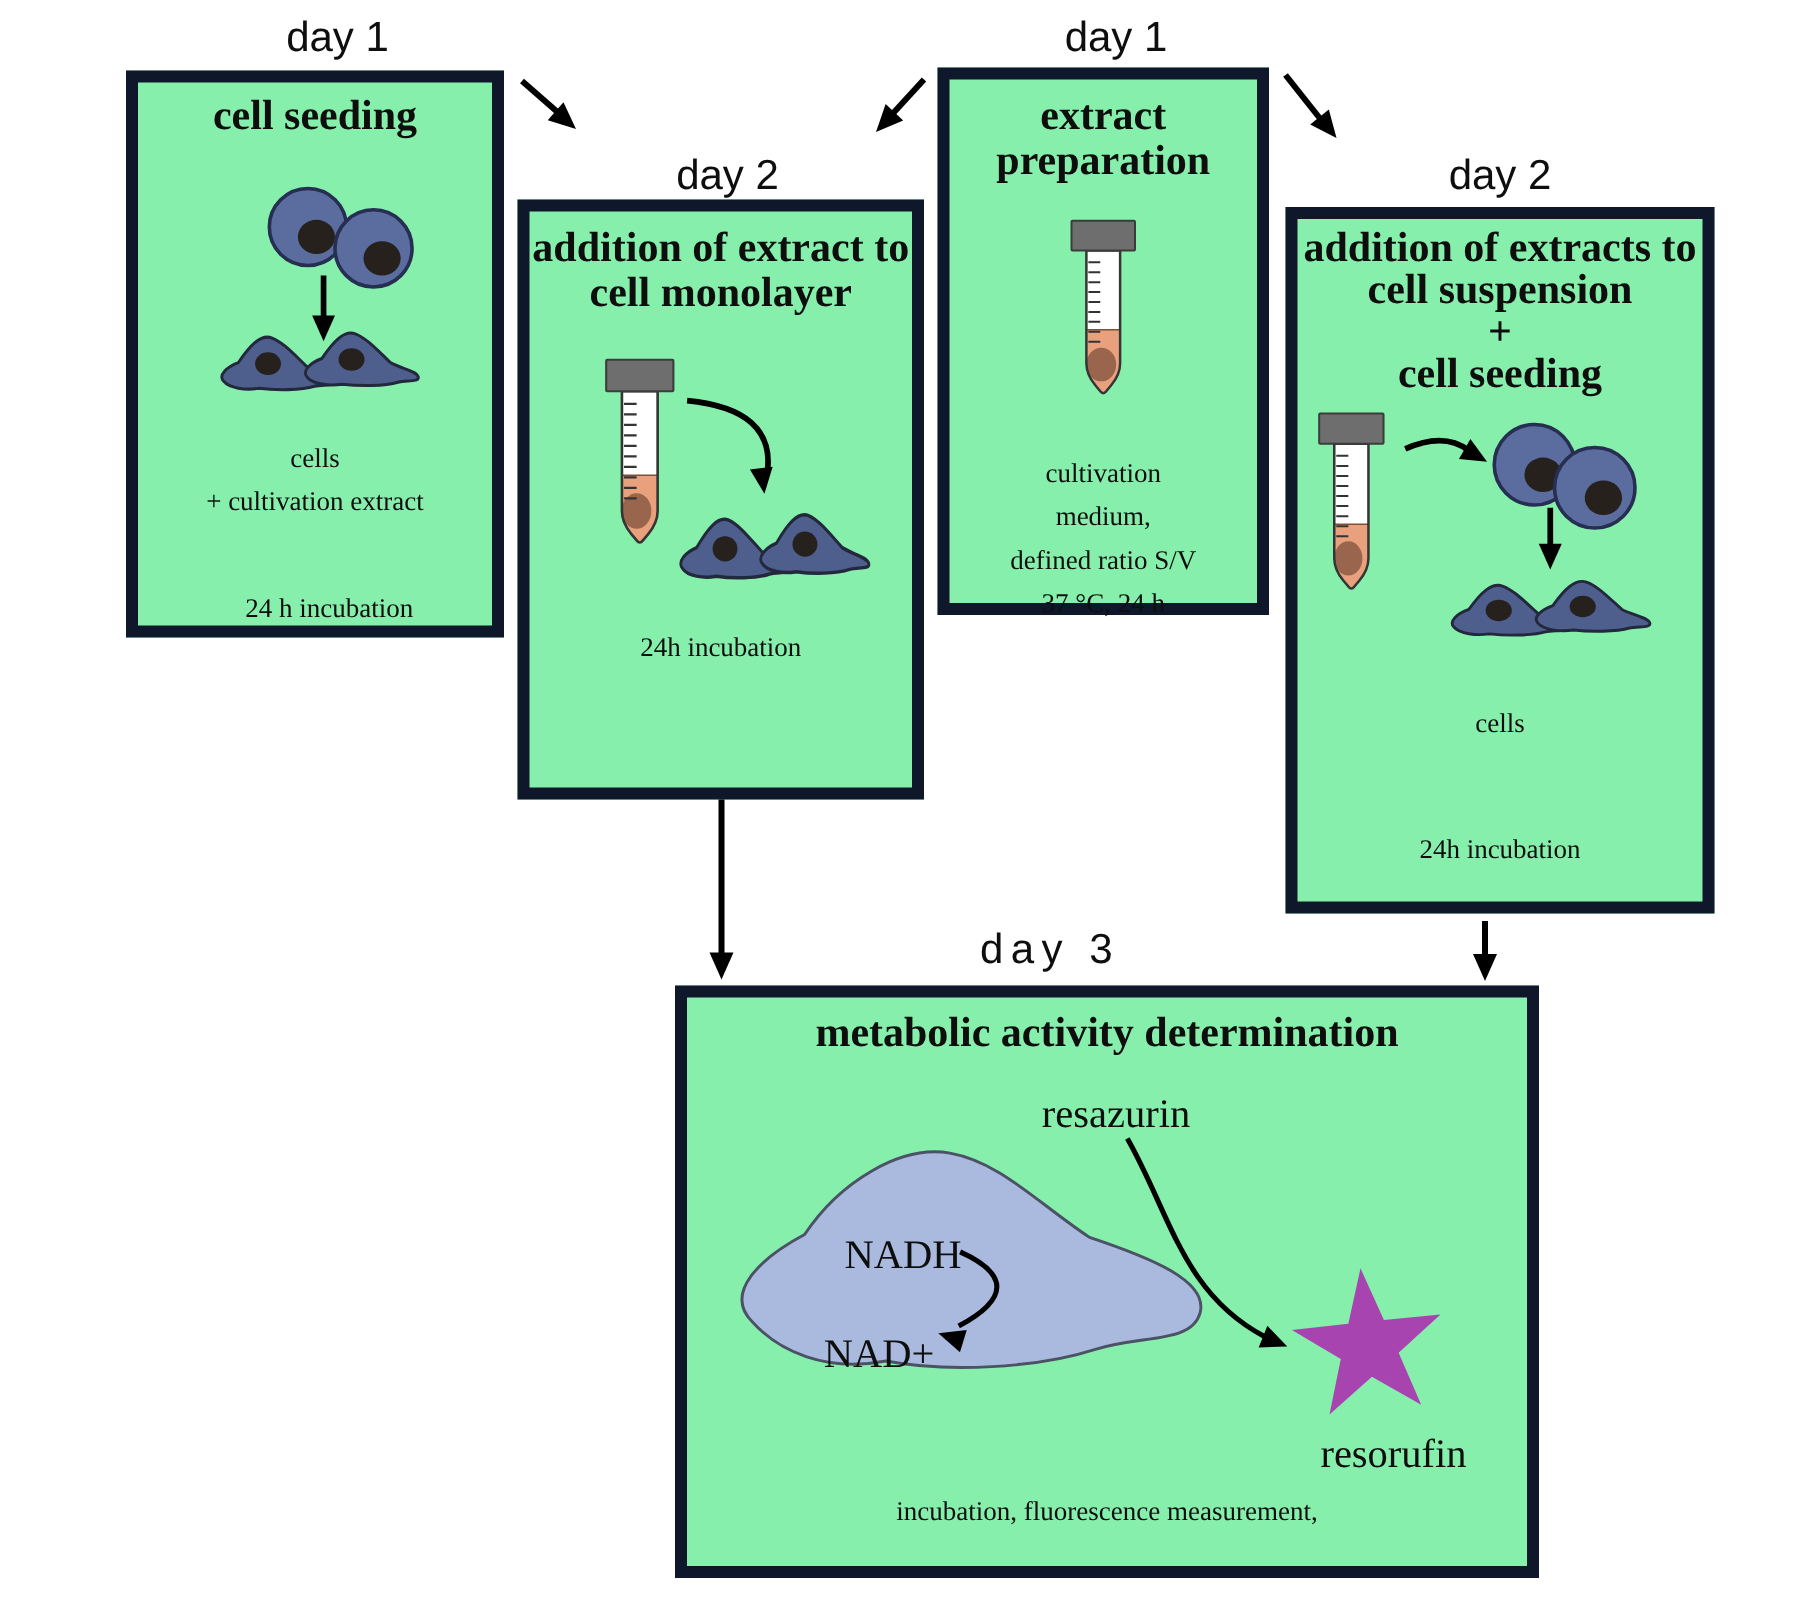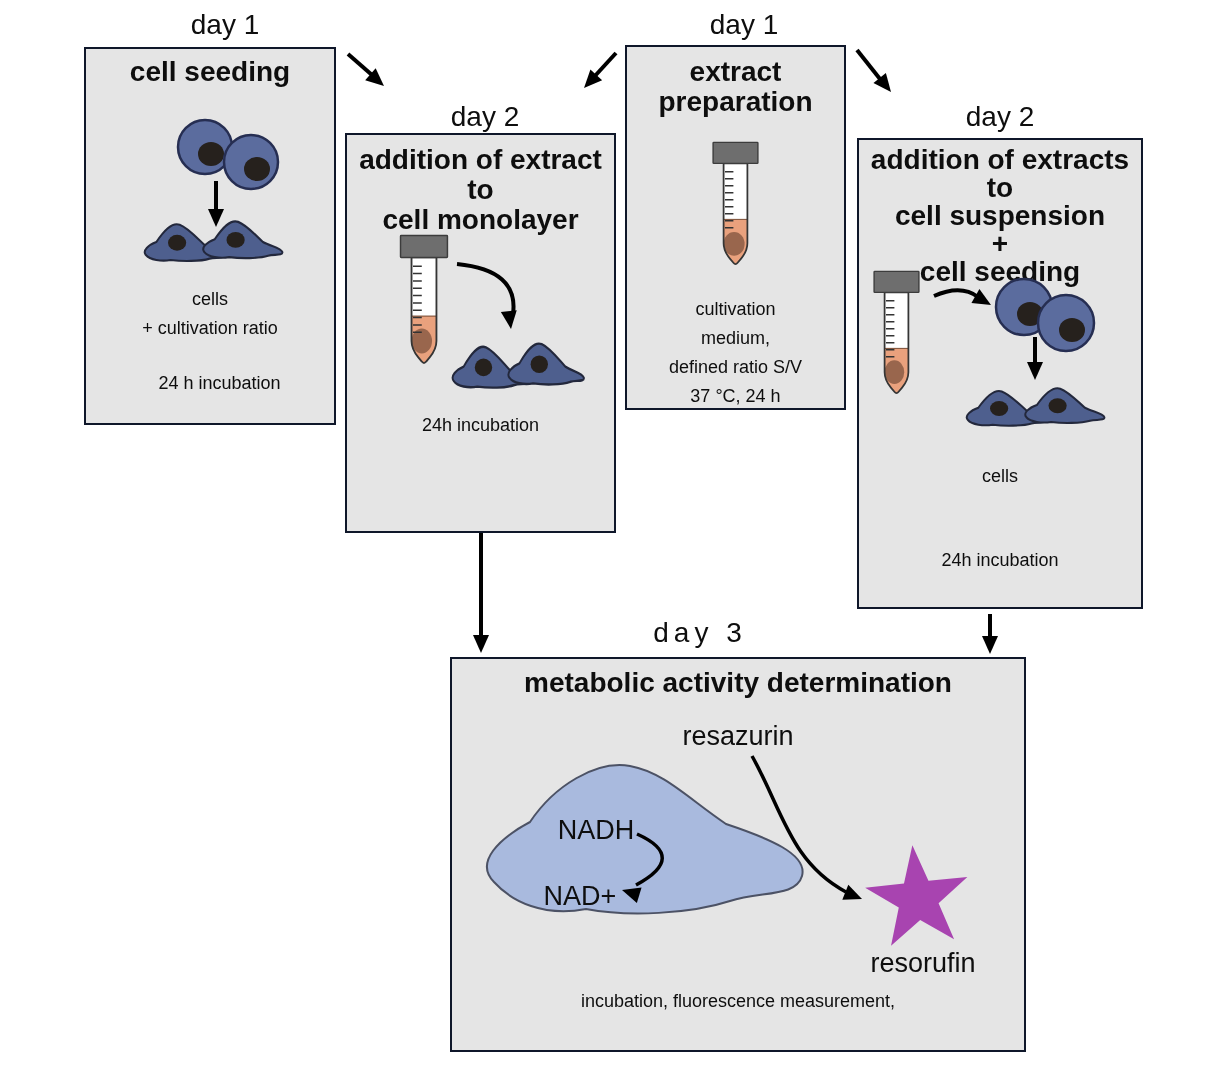--- a/index.html
+++ b/index.html
@@ -1,18 +1,18 @@
 <!DOCTYPE html>
 <html style="--cell_round_fill: #5b6c9e; --cell_spread_fill: #4e5f8e; --cell_nucleus: #26211d; --tube_cap: #6e6e6e; --tube_liquid: #e9a17d; --tube_pellet: #99664d; --blob_fill: #a9bade; --star_fill: #a844b0; --arrow: #000000; --box_border: #454545;"><head>
 <meta charset="utf-8">
 <style>
   html,body{margin:0;padding:0;background:#fff;}
   .page{position:relative;width:1209px;height:1080px;background:#ffffff;
         font-family:"Liberation Sans",sans-serif;color:#0e0e0e;overflow:hidden;}
-  .box{position:absolute;background:#e5e5e5;border:2px solid #0f172a;box-sizing:border-box;}
+  .box{position:absolute;background:#86efac;border:8px solid #0f172a;box-sizing:border-box;font-family:Liberation Serif, serif;}
   .day-label{position:absolute;font-size:28px;text-align:center;}
   .box-title{position:absolute;left:0;right:0;text-align:center;font-weight:bold;
              font-size:28px;line-height:30px;}
   .tline{display:block;}
   .cap{position:absolute;left:0;right:0;text-align:center;font-size:18px;line-height:29px;}
   .abs-text{position:absolute;text-align:center;font-size:27px;}
   svg.gfx{position:absolute;left:0;top:0;width:100%;height:100%;pointer-events:none;}
   .overlay{position:absolute;left:0;top:0;pointer-events:none;}
   .arrow-line{stroke:#000;stroke-width:4;fill:none;}
   .arrow-line-thin{stroke:#000;stroke-width:3.5;fill:none;}
@@ -85,23 +85,23 @@
           <ellipse class="f-nuc" cx="54" cy="33" rx="14" ry="11"></ellipse>
         </g>
         <g transform="translate(90,-4)">
           <path class="f-spread" d="M6,50 C0,44 10,36 22,32 C34,16 46,4 58,8 C70,12 82,24 96,36 C108,42 124,44 126,50 C127,55 114,53 104,55 C90,59 62,59 44,57 C30,59 12,57 6,50 Z"></path>
           <ellipse class="f-nuc" cx="54" cy="33" rx="14" ry="11"></ellipse>
         </g>
       </g>
     </svg>
     <div class="cap" style="top:236px;">
       <span class="tline">cells</span>
-      <span class="tline">+ cultivation ratio</span>
-    </div>
-    <div class="cap" style="top:320px;padding-left:19px;">24 h incubation</div>
+      <span class="tline">+ cultivation extract</span>
+    </div>
+    <div class="cap" style="top:336px;padding-left:19px;">24 h incubation</div>
   </div>
 
   <div class="box" style="left:345px;top:133px;width:271px;height:400px;">
     <div class="box-title" style="top:10px;">
       <span class="tline">addition of extract to</span>
       <span class="tline">cell monolayer</span>
     </div>
     <svg class="gfx" viewBox="0 0 267 350">
       <g transform="translate(44,76) scale(0.733)">
         <path class="tube-body" d="M28,32 L28,146 Q28,157 37,168 L42,174 Q45,178 48,174 L53,168 Q62,157 62,146 L62,32 Z"></path>

